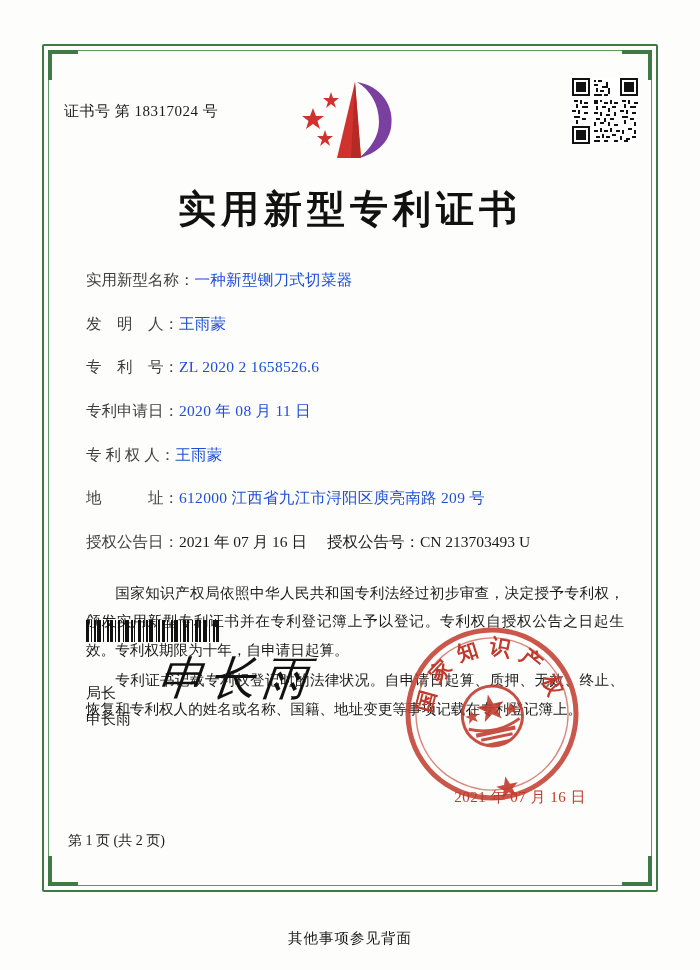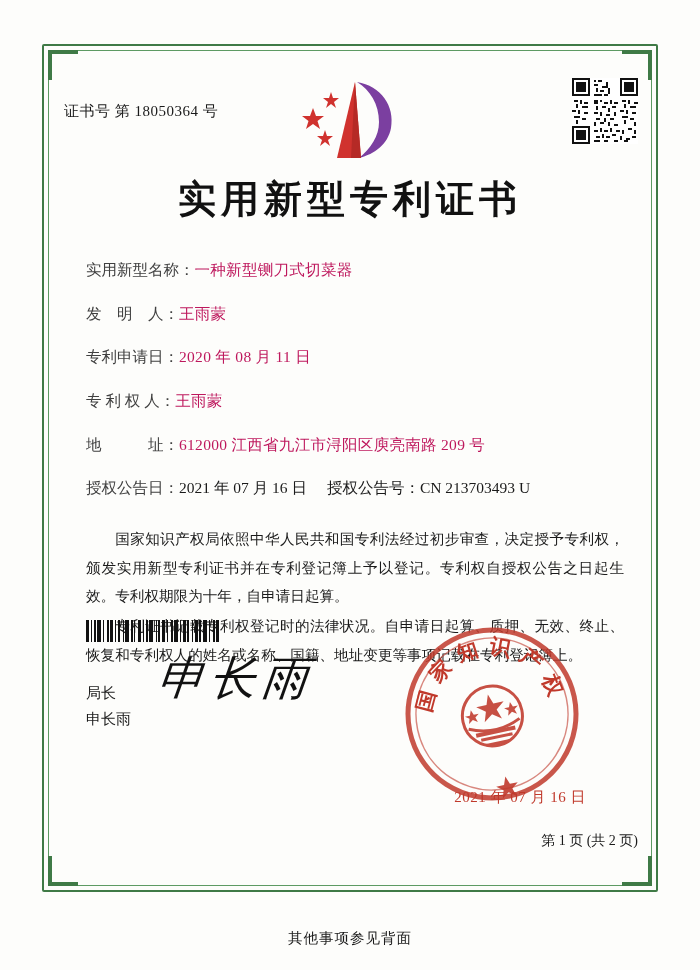--- a/index.html
+++ b/index.html
@@ -90,20 +90,21 @@
     height: 66px;
   }
 
   
   .title {
     text-align: center;
     font-size: 38px;
     letter-spacing: 5px;
     font-weight: bold;
     color: #111;
+    margin-top: 10px;
     margin-bottom: 6px;
     font-family: "Liberation Serif", "DejaVu Serif", serif;
   }
 
   
   .fields {
     margin-top: 34px;
     padding-left: 24px;
     padding-right: 10px;
   }
@@ -114,21 +115,21 @@
     margin-bottom: 22px;
     line-height: 1.4;
   }
   .field .label {
     white-space: pre;
     flex: 0 0 auto;
     color: #404040;
   }
   .field .value {
     flex: 1 1 auto;
-    color: #be185d;
+    color: #1d4ed8;
     letter-spacing: 0.3px;
   }
   .field.two-col {
     justify-content: flex-start;
   }
   .field .label2 {
     white-space: pre;
     flex: 0 0 auto;
     margin-left: 20px;
   }
@@ -204,24 +205,24 @@
     position: absolute;
     right: 52px;
     top: 176px;
     font-size: 15px;
     color: #c0392b;
     letter-spacing: 0.5px;
   }
 
   .page-num {
     position: absolute;
-    left: 0;
+    left: 6px;
     right: 0;
     bottom: -8px;
-    text-align: right;
+    text-align: left;
     font-size: 14px;
     color: #1a1a1a;
   }
 
   .bottom-note {
     position: absolute;
     left: 0;
     right: 0;
     bottom: 22px;
     text-align: center;
@@ -238,21 +239,21 @@
   <div class="border-outer"></div>
   <div class="border-inner"></div>
   <div class="corner tl"></div>
   <div class="corner tr"></div>
   <div class="corner bl"></div>
   <div class="corner br"></div>
 
   <div class="content">
 
     <div class="header-row">
-      <div class="cert-no">证书号 第 18050364 号</div>
+      <div class="cert-no">证书号 第 18317024 号</div>
 
       <div class="emblem">
         <svg viewBox="0 0 110 92" width="110" height="92" aria-hidden="true">
 
           <path d="M62 10 C 86 14, 100 34, 96 56 C 93 72, 80 82, 64 86 C 76 76, 84 64, 84 50 C 84 32, 75 18, 62 10 Z" fill="#7b3fa0"></path>
 
           <path d="M60 10 L 66 86 L 42 86 Z" fill="#d0322e"></path>
           <path d="M60 10 L 66 86 L 56 86 Z" fill="#b52a26"></path>
 
           <polygon fill="#d0322e" points="18,36 21,44 29,44 22.5,49 25,57 18,52 11,57 13.5,49 7,44 15,44"></polygon>
@@ -358,20 +359,24 @@
       <div class="field">
         <span class="label">实用新型名称：</span>
         <span class="value">一种新型铡刀式切菜器</span>
       </div>
 
       <div class="field">
         <span class="label">发　明　人：</span>
         <span class="value">王雨蒙</span>
       </div>
 
+      <div class="field">
+        <span class="label">专　利　号：</span>
+        <span class="value">ZL 2020 2 1658526.6</span>
+      </div>
 
       <div class="field">
         <span class="label">专利申请日：</span>
         <span class="value">2020 年 08 月 11 日</span>
       </div>
 
       <div class="field">
         <span class="label">专 利 权 人：</span>
         <span class="value">王雨蒙</span>
       </div>

